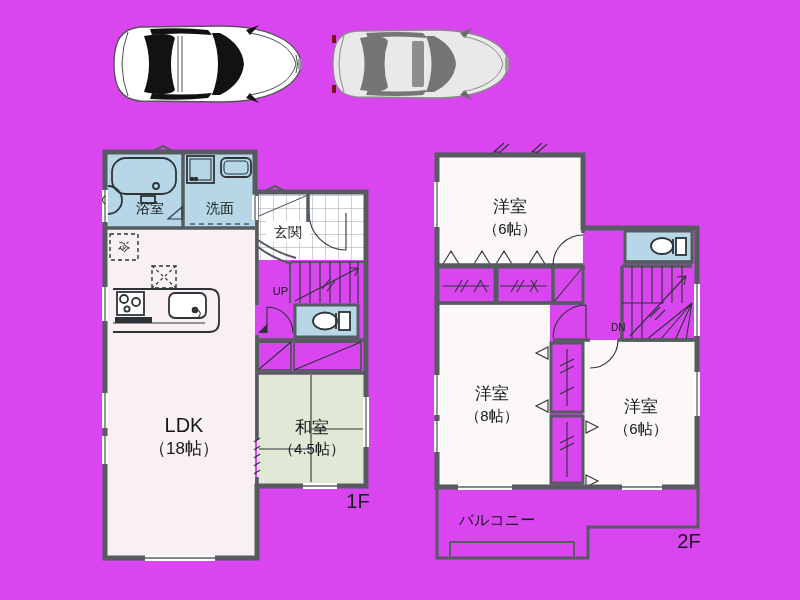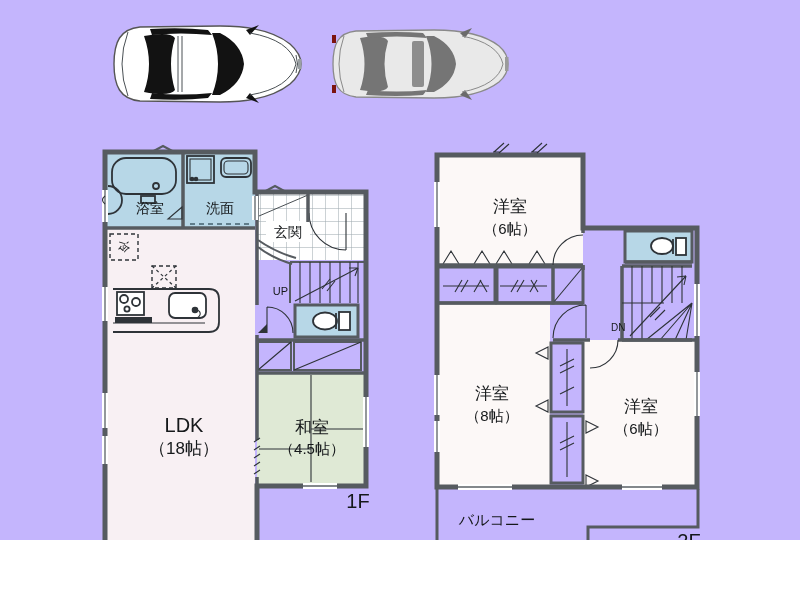--- a/index.html
+++ b/index.html
@@ -1,16 +1,16 @@
 <!DOCTYPE html>
 <html><head>
 <meta charset="utf-8">
 <style>
   html,body{margin:0;padding:0;background:#ffffff;}
-  .canvas{position:relative;width:800px;height:540px;background:#c4b5fd;overflow:hidden;text-align:right;}
+  .canvas{position:relative;width:800px;height:600px;background:#d946ef;overflow:hidden;text-align:right;}
   svg{display:block;}
   .w5{stroke:#565b60;stroke-width:5;fill:none;stroke-linejoin:miter;}
   .w35{stroke:#565b60;stroke-width:3.5;fill:none;}
   .w3{stroke:#565b60;stroke-width:3;fill:none;}
   .w2{stroke:#565b60;stroke-width:2;fill:none;}
   .fx{stroke:#2e3338;stroke-width:1.8;fill:none;}
   .fx1{stroke:#2e3338;stroke-width:1.1;fill:none;}
   .thin{stroke:#4a5054;stroke-width:1;fill:none;}
   .winline{stroke:#5a6166;stroke-width:1.3;}
   .whitegap{fill:#ffffff;stroke:none;}

